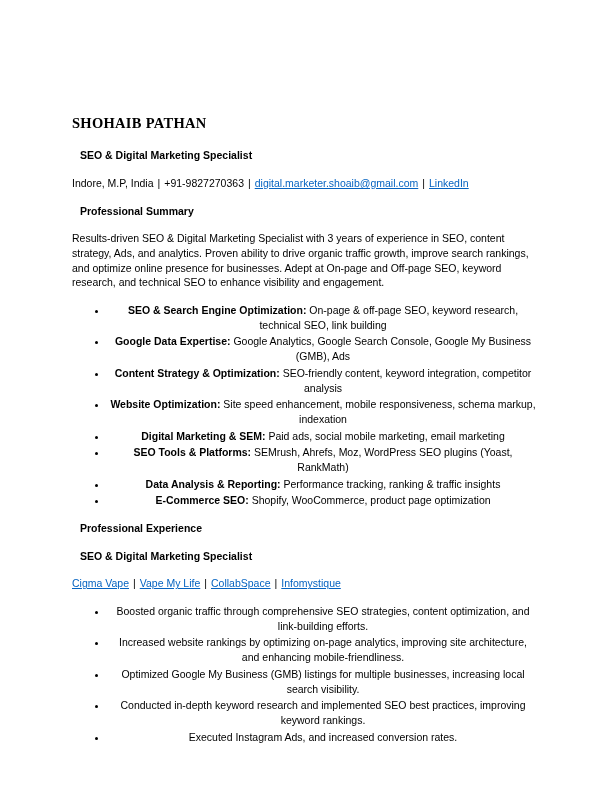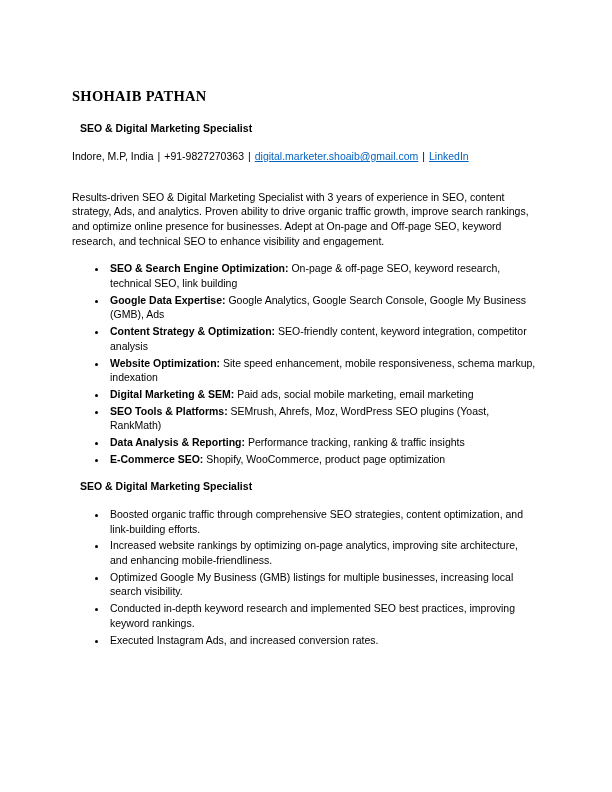--- a/index.html
+++ b/index.html
@@ -5,21 +5,21 @@
   html, body {
     margin: 0;
     padding: 0;
     background: #ffffff;
   }
   .page {
     position: relative;
     width: 608px;
     height: 792px;
     box-sizing: border-box;
-    padding: 86px 72px 40px 72px;
+    padding: 113px 72px 40px 72px;
     background: #ffffff;
     color: #000000;
     font-family: "Liberation Sans", sans-serif;
     font-size: 10.5px;
     line-height: 1.4;
     overflow: hidden;
     border-radius: 28px;
   }
   .name {
     font-family: "Liberation Serif", serif;
@@ -29,35 +29,36 @@
     margin: 0 0 15px 0;
   }
   .bold-line {
     font-weight: bold;
     margin: 0 0 13px 8px;
   }
   .para {
     margin: 0 0 13px 0;
   }
   .contact-line {
-    margin: 0 0 26px 0;
+    margin: 0 0 13px 0;
   }
   a.link {
     color: #0563C1;
     text-decoration: underline;
     cursor: pointer;
   }
   .sep {
     margin: 0 4px;
     color: #000000;
   }
   ul.bullets {
     margin: 0 0 13px 0;
     padding-left: 36px;
     list-style-type: disc;
+    text-align: center;
   }
   ul.bullets li {
     margin: 0 0 2px 0;
     padding-left: 2px;
   }
   .skill-label {
     font-weight: bold;
   }
 </style>
 </head>
@@ -66,38 +67,43 @@
 <div class="page">
 
   <h1 class="name">SHOHAIB PATHAN</h1>
 
   <p class="bold-line">SEO &amp; Digital Marketing Specialist</p>
 
   <p class="contact-line">
     <span>Indore, M.P, India</span><span class="sep">|</span><span>+91-9827270363</span><span class="sep">|</span><a class="link">digital.marketer.shoaib@gmail.com</a><span class="sep">|</span><a class="link">LinkedIn</a>
   </p>
 
+  <p class="bold-line">Professional Summary</p>
 
   <p class="para">Results-driven SEO &amp; Digital Marketing Specialist with 3 years of experience in SEO, content strategy, Ads, and analytics. Proven ability to drive organic traffic growth, improve search rankings, and optimize online presence for businesses. Adept at On-page and Off-page SEO, keyword research, and technical SEO to enhance visibility and engagement.</p>
 
 
   <ul class="bullets">
     <li><span class="skill-label">SEO &amp; Search Engine Optimization:</span><span> On-page &amp; off-page SEO, keyword research, technical SEO, link building</span></li>
     <li><span class="skill-label">Google Data Expertise:</span><span> Google Analytics, Google Search Console, Google My Business (GMB), Ads</span></li>
     <li><span class="skill-label">Content Strategy &amp; Optimization:</span><span> SEO-friendly content, keyword integration, competitor analysis</span></li>
     <li><span class="skill-label">Website Optimization:</span><span> Site speed enhancement, mobile responsiveness, schema markup, indexation</span></li>
     <li><span class="skill-label">Digital Marketing &amp; SEM:</span><span> Paid ads, social mobile marketing, email marketing</span></li>
     <li><span class="skill-label">SEO Tools &amp; Platforms:</span><span> SEMrush, Ahrefs, Moz, WordPress SEO plugins (Yoast, RankMath)</span></li>
     <li><span class="skill-label">Data Analysis &amp; Reporting:</span><span> Performance tracking, ranking &amp; traffic insights</span></li>
     <li><span class="skill-label">E-Commerce SEO:</span><span> Shopify, WooCommerce, product page optimization</span></li>
   </ul>
 
+  <p class="bold-line">Professional Experience</p>
 
   <p class="bold-line">SEO &amp; Digital Marketing Specialist</p>
 
+  <p class="para">
+    <a class="link">Cigma Vape</a><span class="sep">|</span><a class="link">Vape My Life</a><span class="sep">|</span><a class="link">CollabSpace</a><span class="sep">|</span><a class="link">Infomystique</a>
+  </p>
 
 
   <ul class="bullets">
     <li>Boosted organic traffic through comprehensive SEO strategies, content optimization, and link-building efforts.</li>
     <li>Increased website rankings by optimizing on-page analytics, improving site architecture, and enhancing mobile-friendliness.</li>
     <li>Optimized Google My Business (GMB) listings for multiple businesses, increasing local search visibility.</li>
     <li>Conducted in-depth keyword research and implemented SEO best practices, improving keyword rankings.</li>
     <li>Executed Instagram Ads, and increased conversion rates.</li>
   </ul>
 

